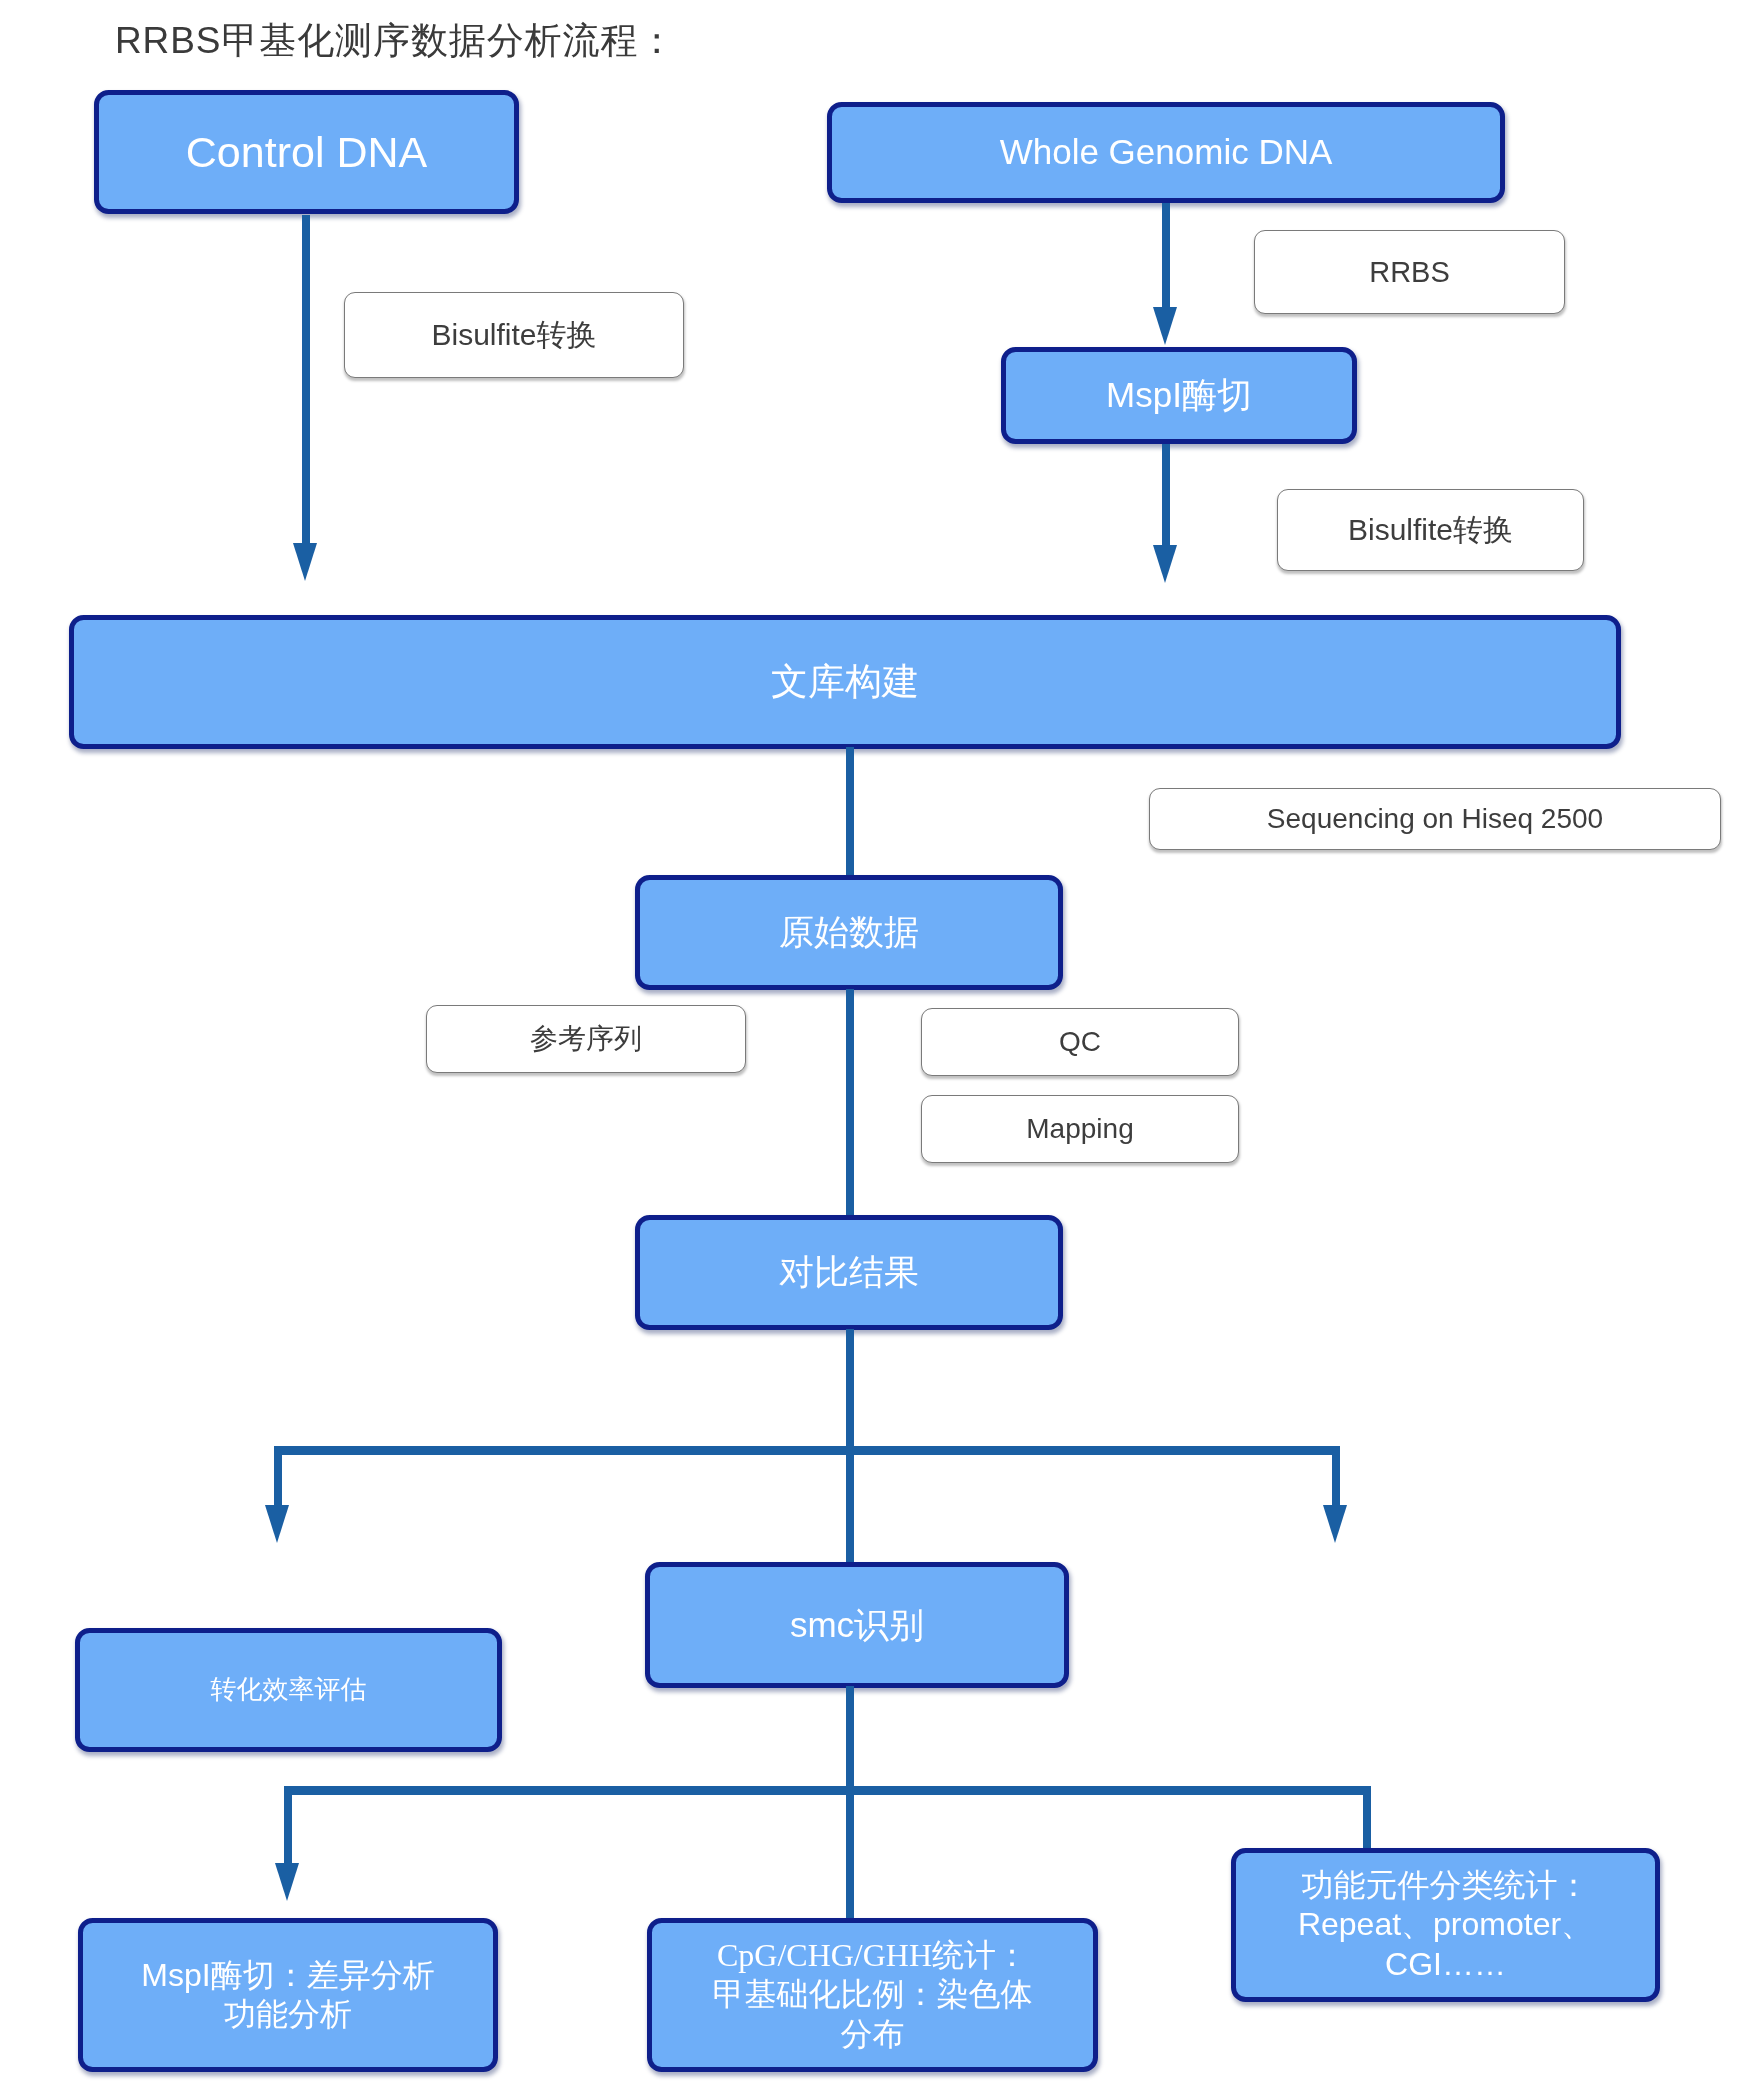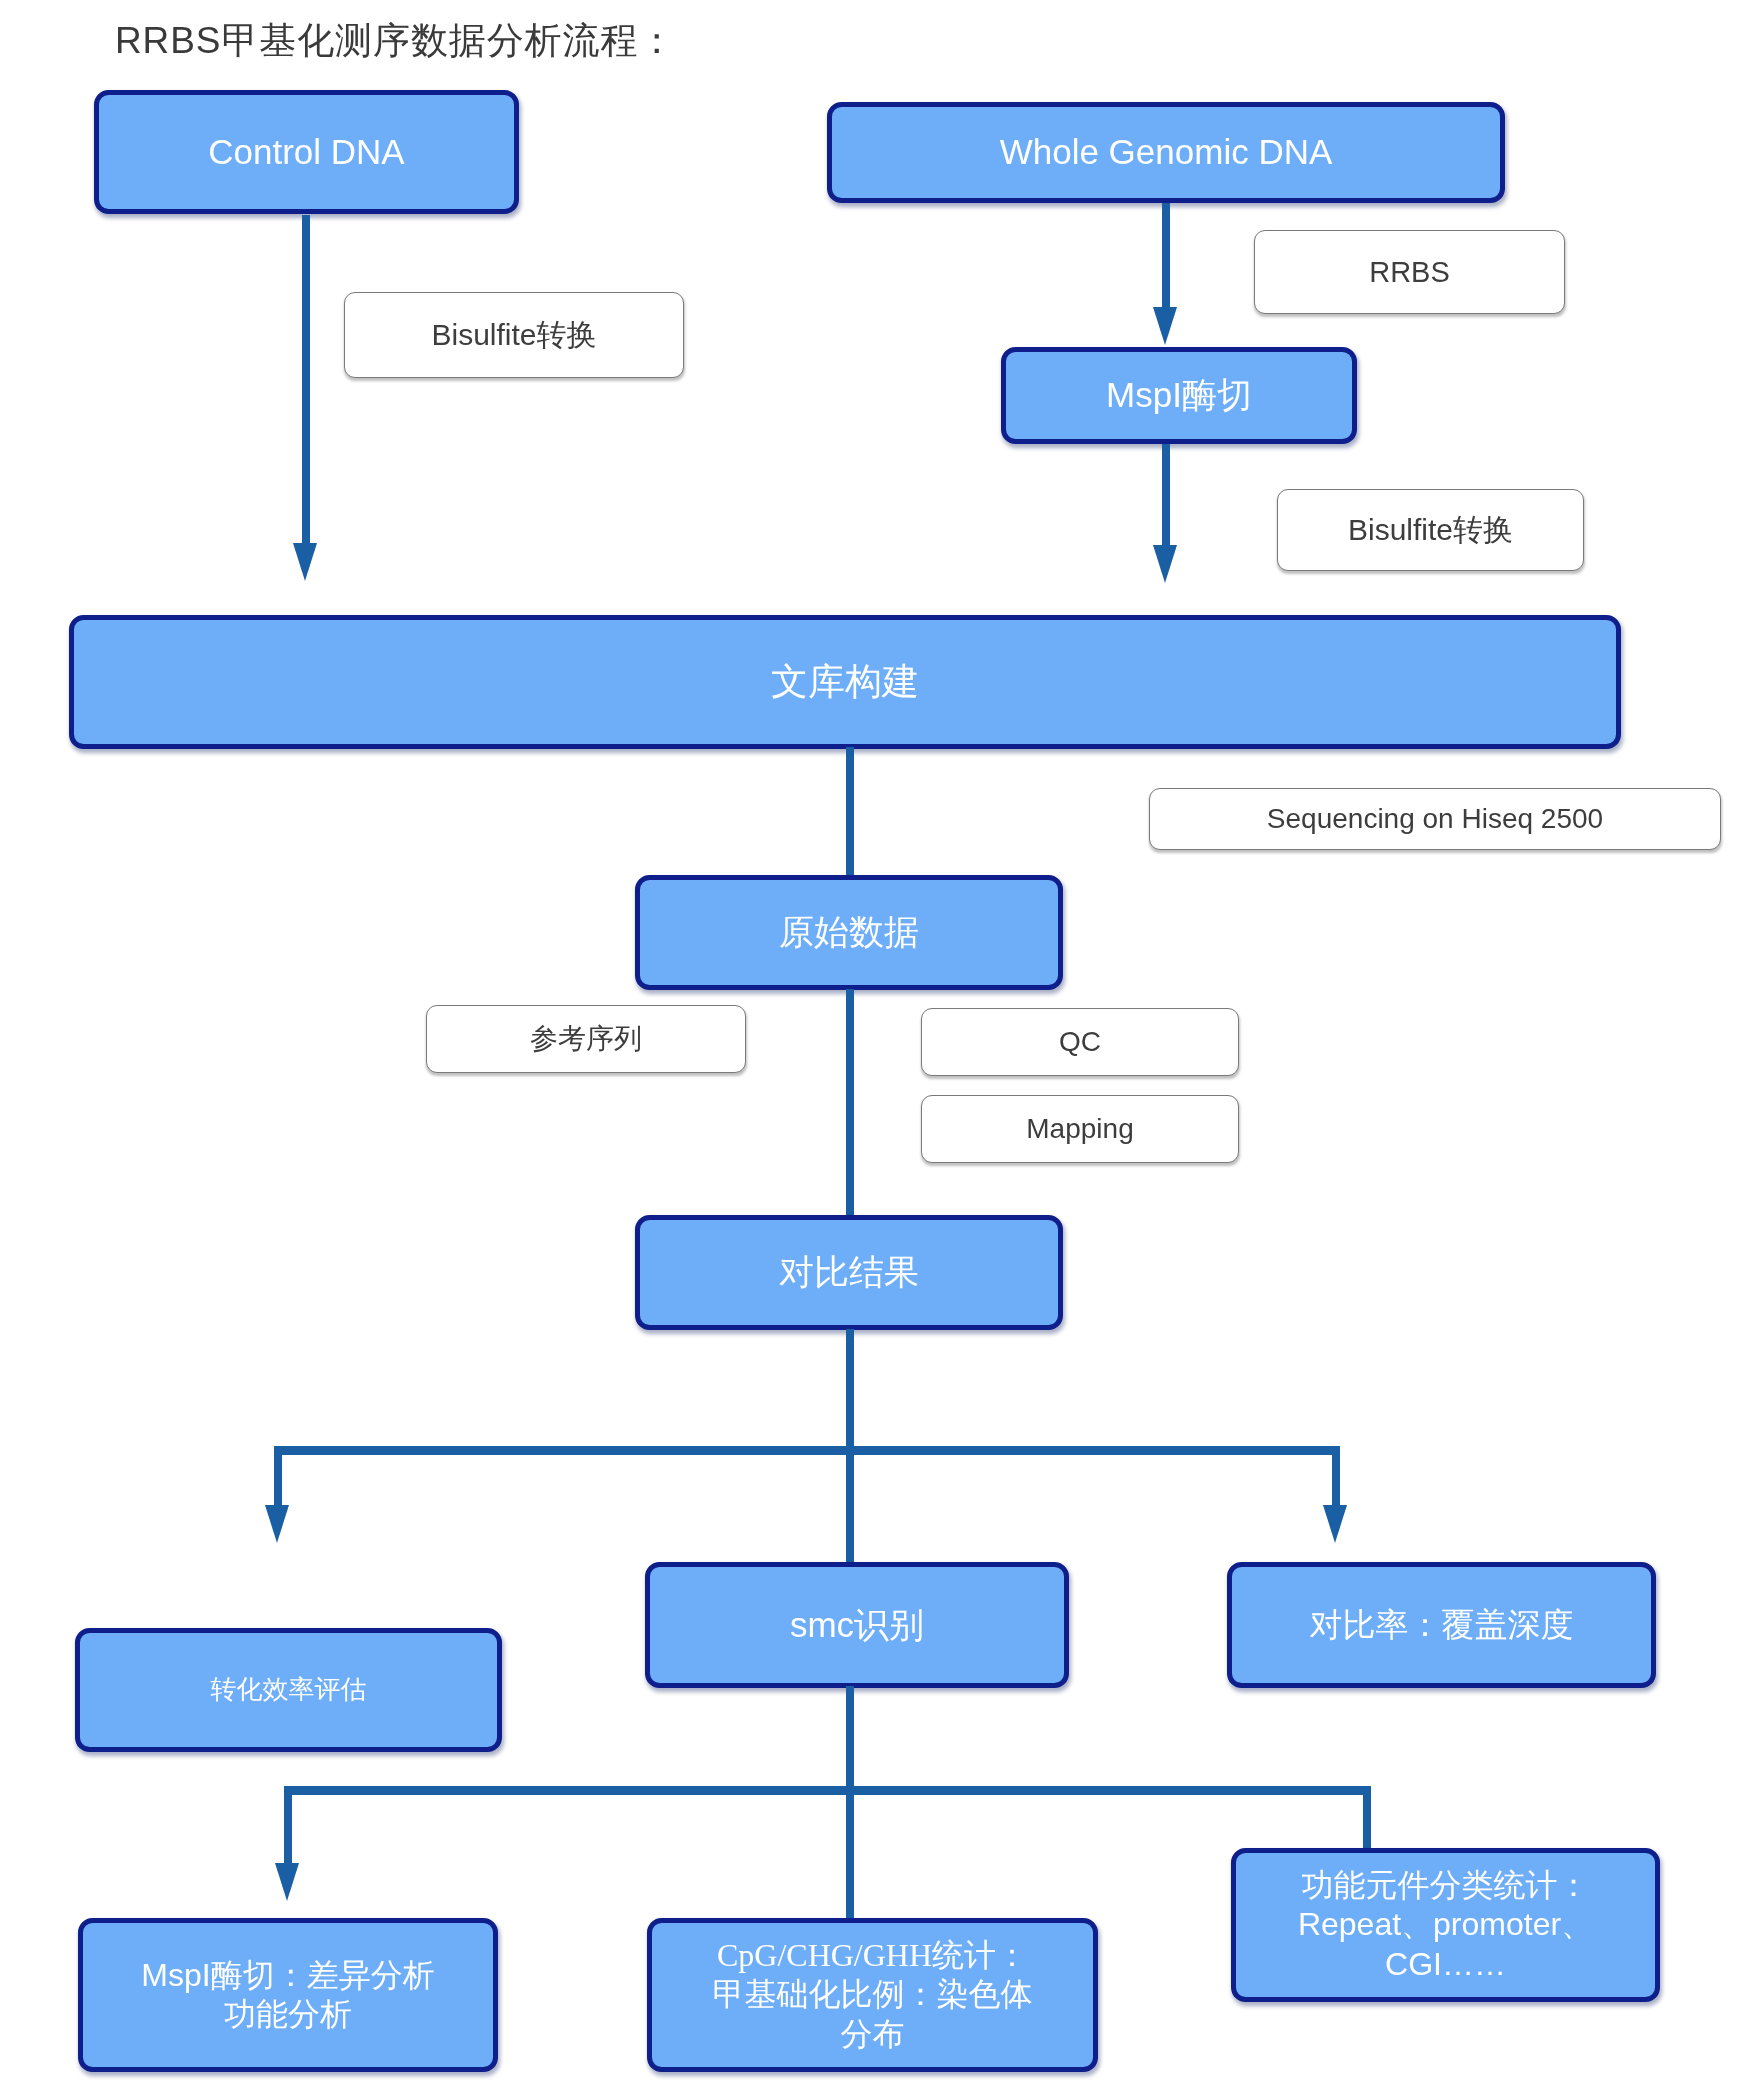--- a/index.html
+++ b/index.html
@@ -56,21 +56,21 @@
     border-top:38px solid var(--connector);
   }
 </style>
 </head>
 <body>
 
 <div id="canvas">
 
   <div class="title">RRBS甲基化测序数据分析流程：</div>
 
-  <div class="node" style="left:94px;top:90px;width:425px;height:124px;font-size:35px;">
+  <div class="node" style="left:94px;top:90px;width:425px;height:124px;font-size:43px;">
     <span>Control DNA</span>
   </div>
 
   <div class="node" style="left:827px;top:102px;width:678px;height:101px;font-size:35px;">
     <span>Whole Genomic DNA</span>
   </div>
 
   <div class="vline" style="left:302px;top:215px;height:330px;"></div>
   <div class="arrow-down" style="left:293px;top:543px;"></div>
 
@@ -137,23 +137,20 @@
   <div class="vline" style="left:846px;top:1446px;height:117px;"></div>
 
   <div class="node" style="left:75px;top:1628px;width:427px;height:124px;font-size:26px;">
     <span>转化效率评估</span>
   </div>
 
   <div class="node" style="left:645px;top:1562px;width:424px;height:126px;font-size:35px;">
     <span>smc识别</span>
   </div>
 
-  <div class="node" style="left:1227px;top:1562px;width:429px;height:126px;font-size:33px;">
-    <span>对比率：覆盖深度</span>
-  </div>
 
   <div class="vline" style="left:846px;top:1686px;height:110px;"></div>
   <div class="hline" style="left:284px;top:1786px;width:1087px;"></div>
   <div class="vline" style="left:284px;top:1786px;height:79px;"></div>
   <div class="arrow-down" style="left:275px;top:1863px;"></div>
   <div class="vline" style="left:1363px;top:1786px;height:79px;"></div>
   <div class="arrow-down" style="left:1354px;top:1863px;"></div>
   <div class="vline" style="left:846px;top:1786px;height:133px;"></div>
 
   <div class="node" style="left:78px;top:1918px;width:420px;height:154px;font-size:32px;flex-direction:column;">

